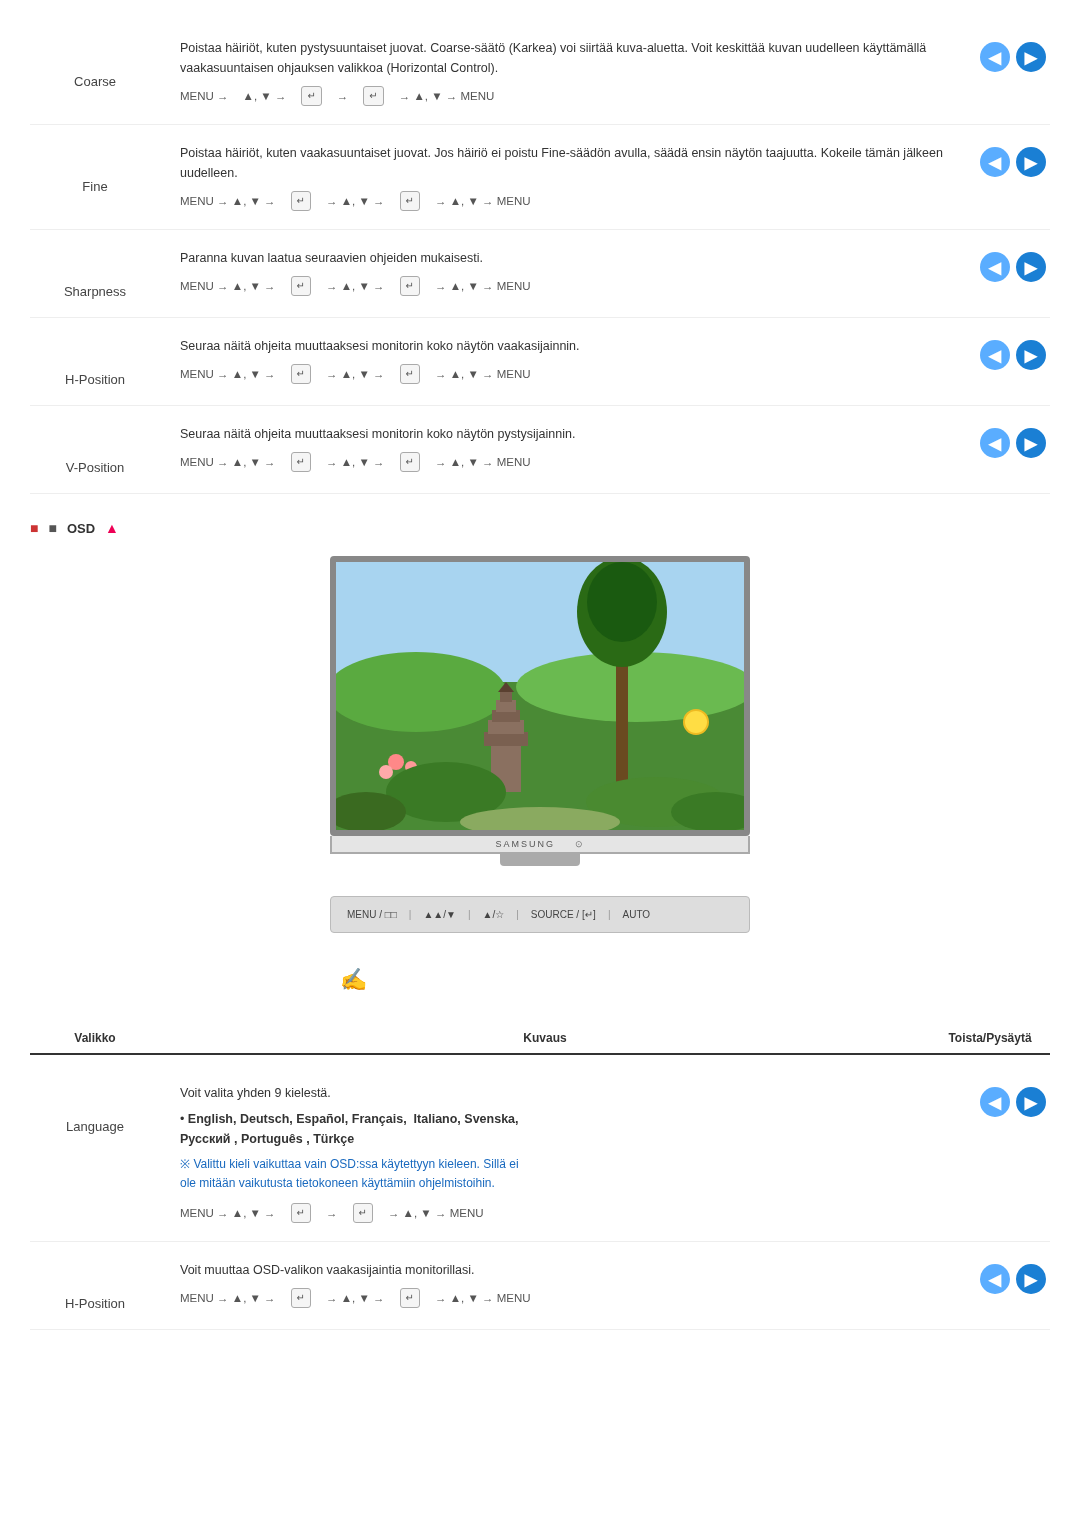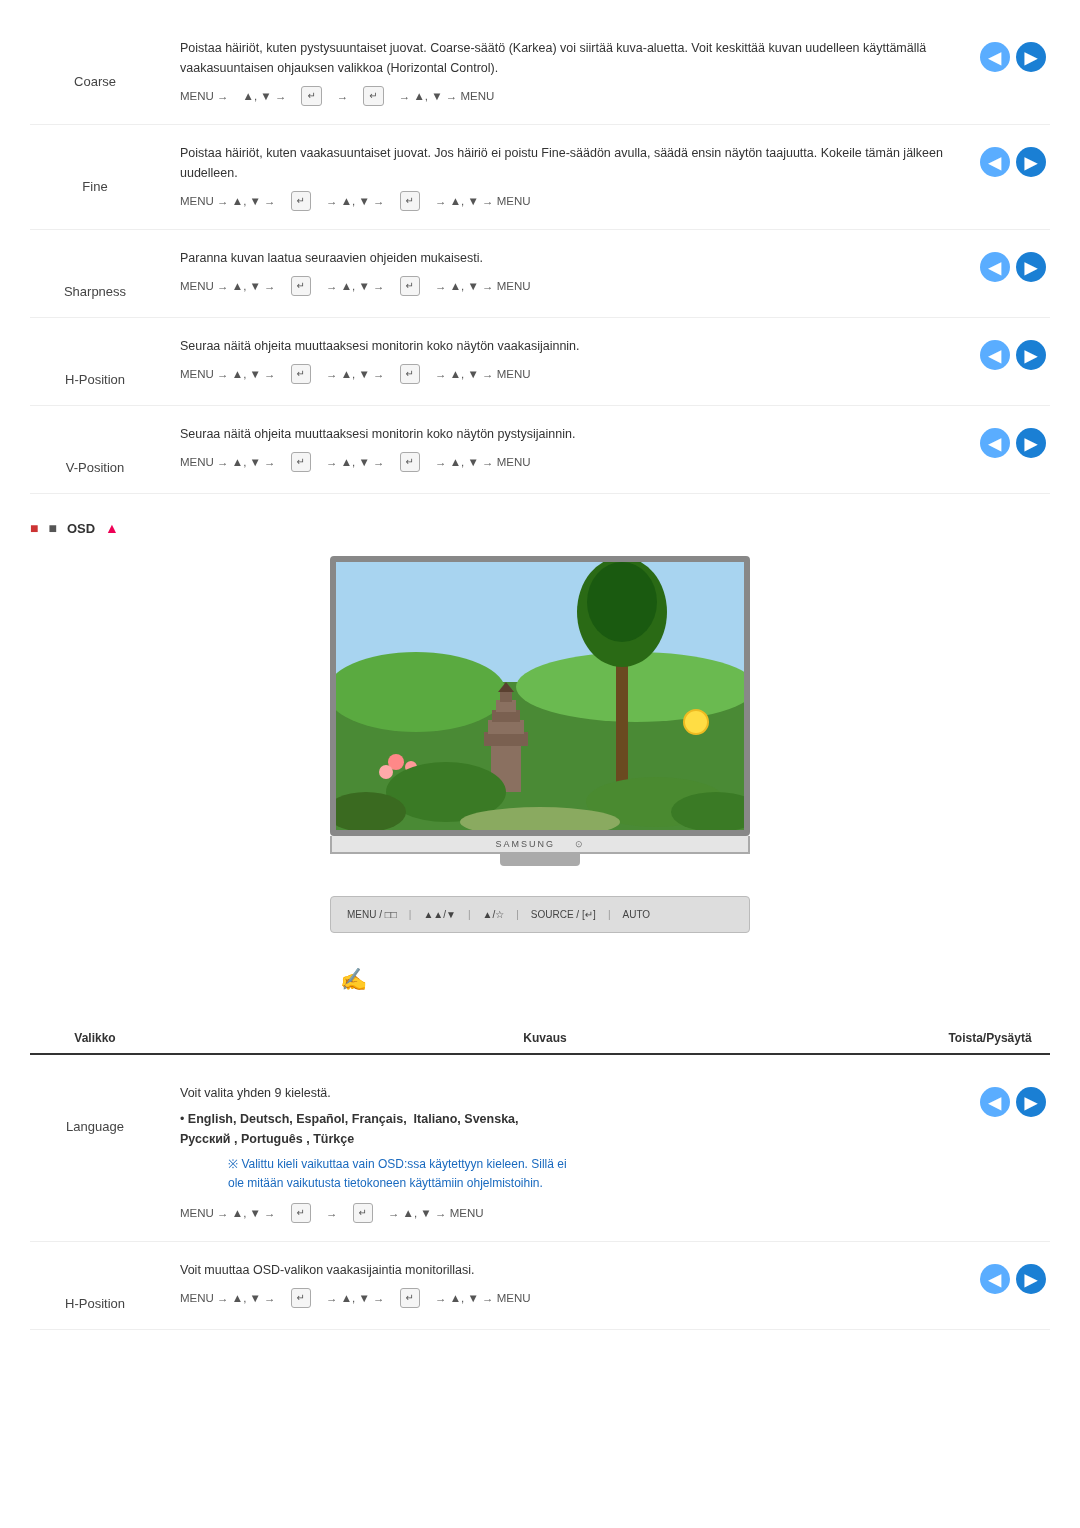--- a/index.html
+++ b/index.html
@@ -392,21 +392,21 @@
     <div class="section-header-label left">Valikko</div>
     <div class="section-header-label center">Kuvaus</div>
     <div class="section-header-label right">Toista/Pysäytä</div>
   </div>
 
   <div class="setting-row">
     <div class="setting-label">Language</div>
     <div class="setting-content">
       <p>Voit valita yhden 9 kielestä.</p>
       <p>• <span class="bold-langs">English, Deutsch, Español, Français,&nbsp; Italiano, Svenska,<br>Русский , Português , Türkçe</span></p>
-      <p class="note-text" style="margin-top:6px;margin-left:48px;">※ Valittu kieli vaikuttaa vain OSD:ssa käytettyyn kieleen. Sillä ei<br>ole mitään vaikutusta tietokoneen käyttämiin ohjelmistoihin.</p>
+      <p class="note-text" style="margin-top:6px;">※ Valittu kieli vaikuttaa vain OSD:ssa käytettyyn kieleen. Sillä ei<br>ole mitään vaikutusta tietokoneen käyttämiin ohjelmistoihin.</p>
       <div class="menu-path" style="margin-top:10px;">
         <span>MENU → ▲, ▼ →</span>
         <span class="btn-box">↵</span>
         <span>→</span>
         <span class="btn-box">↵</span>
         <span>→ ▲, ▼ → MENU</span>
       </div>
     </div>
     <div class="setting-controls">
       <button class="ctrl-btn prev">◀</button>

